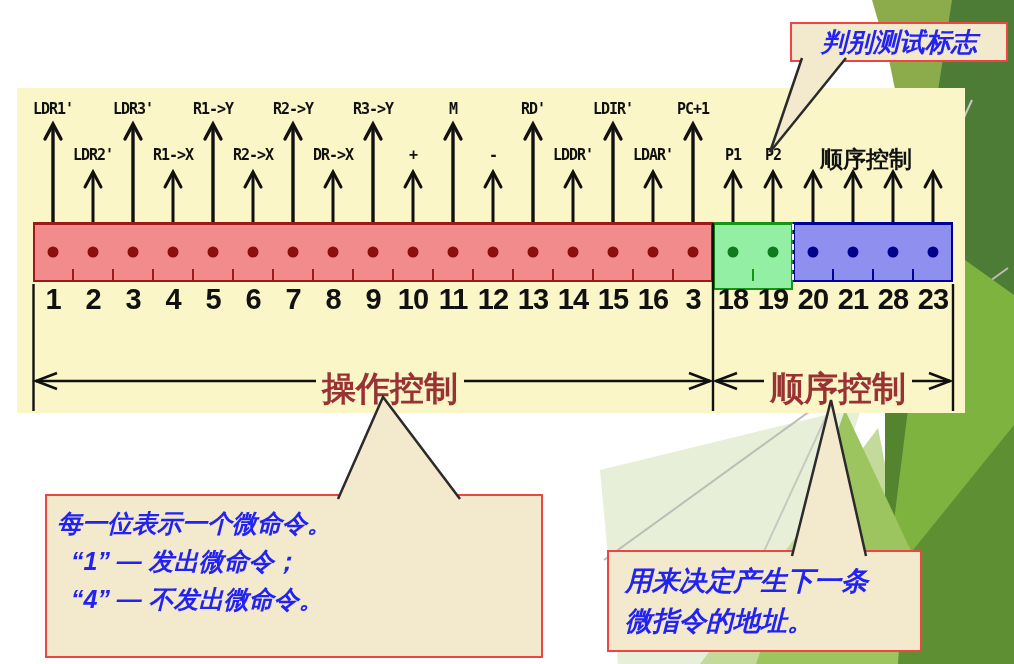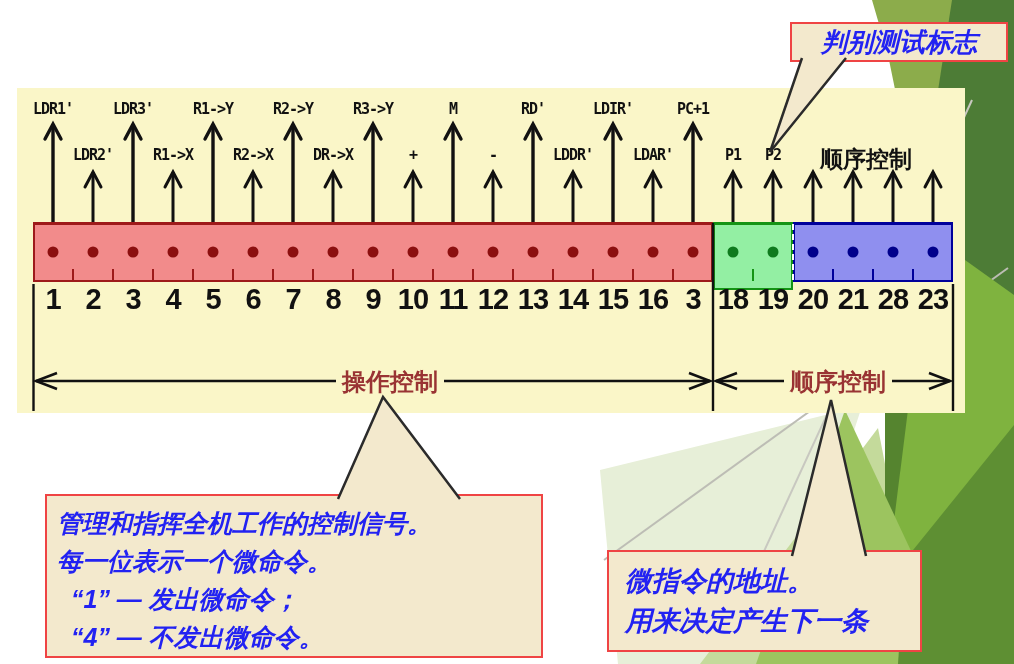--- a/index.html
+++ b/index.html
@@ -12,21 +12,21 @@
   #tails{position:absolute;left:0;top:0;z-index:6;pointer-events:none;}
   .bitnum{position:absolute;z-index:2;width:40px;top:283px;text-align:center;
           font-size:29px;font-weight:bold;color:#111;letter-spacing:-1px;}
   .siglabel{position:absolute;z-index:2;transform:translateX(-50%);white-space:nowrap;
             font-family:"DejaVu Sans Mono",monospace;font-weight:bold;font-size:15px;
             letter-spacing:-1px;color:#111;}
   .row1{top:100px;} .row2{top:146px;}
   .cjk-label{position:absolute;z-index:2;transform:translateX(-50%);white-space:nowrap;
              font-size:23px;font-weight:bold;color:#111;}
   .spanlabel{position:absolute;z-index:4;transform:translateX(-50%);white-space:nowrap;
-             background:#FAF6C8;padding:0 6px;font-size:24px;font-weight:bold;color:#993333;top:366px;}
+             background:#FAF6C8;padding:0 6px;font-size:34px;font-weight:bold;color:#993333;top:366px;}
   .callout{position:absolute;z-index:5;background:#F3E9CD;border:2px solid #ef4444;box-sizing:border-box;font-style:italic;}
   #callout-top{left:790px;top:22px;width:218px;height:40px;display:flex;align-items:center;justify-content:center;
                font-size:26px;font-weight:bold;color:#2222F2;}
   #callout-bl{left:45px;top:494px;width:498px;height:164px;padding:8px 0 0 10px;
               font-size:25px;font-weight:bold;color:#2222F2;line-height:38px;}
   #callout-br{left:607px;top:550px;width:315px;height:102px;padding:9px 0 0 16px;
               font-size:27px;font-weight:bold;color:#2222F2;line-height:40px;}
   .indent{padding-left:14px;}
   #whitedash{position:absolute;z-index:3;left:792px;top:224px;height:56px;width:0;
              border-left:2px dashed #ffffff;}
@@ -203,29 +203,28 @@
       <line x1="716" y1="381" x2="950" y2="381" stroke="#111" stroke-width="2.6"></line>
       <path d="M 737,373 L 716,381 L 737,389" fill="none" stroke="#111" stroke-width="2.6"></path>
       <path d="M 929,373 L 950,381 L 929,389" fill="none" stroke="#111" stroke-width="2.6"></path>
     </svg>
 
   <div id="callout-top" class="callout">
     <span>判别测试标志</span>
   </div>
 
   <div id="callout-bl" class="callout">
-    <div>管理和指挥全机工作的控制信号。</div>
     <div>每一位表示一个微命令。</div>
     <div class="indent">“1” — 发出微命令；</div>
     <div class="indent">“4” — 不发出微命令。</div>
   </div>
 
   <div id="callout-br" class="callout">
+    <div>用来决定产生下一条</div>
     <div>微指令的地址。</div>
-    <div>用来决定产生下一条</div>
   </div>
 
   <svg id="tails" width="1014" height="664" viewBox="0 0 1014 664">
     <path d="M 802,58 L 770,152 L 846,58" fill="#F3E9CD" stroke="#2b2b2b" stroke-width="2.5"></path>
     <path d="M 338,499 L 383,397 L 460,499" fill="#F3E9CD" stroke="#2b2b2b" stroke-width="2.5"></path>
     <path d="M 792,556 L 831,400 L 866,556" fill="#F3E9CD" stroke="#2b2b2b" stroke-width="2.5"></path>
   </svg>
 
 </div>
 

